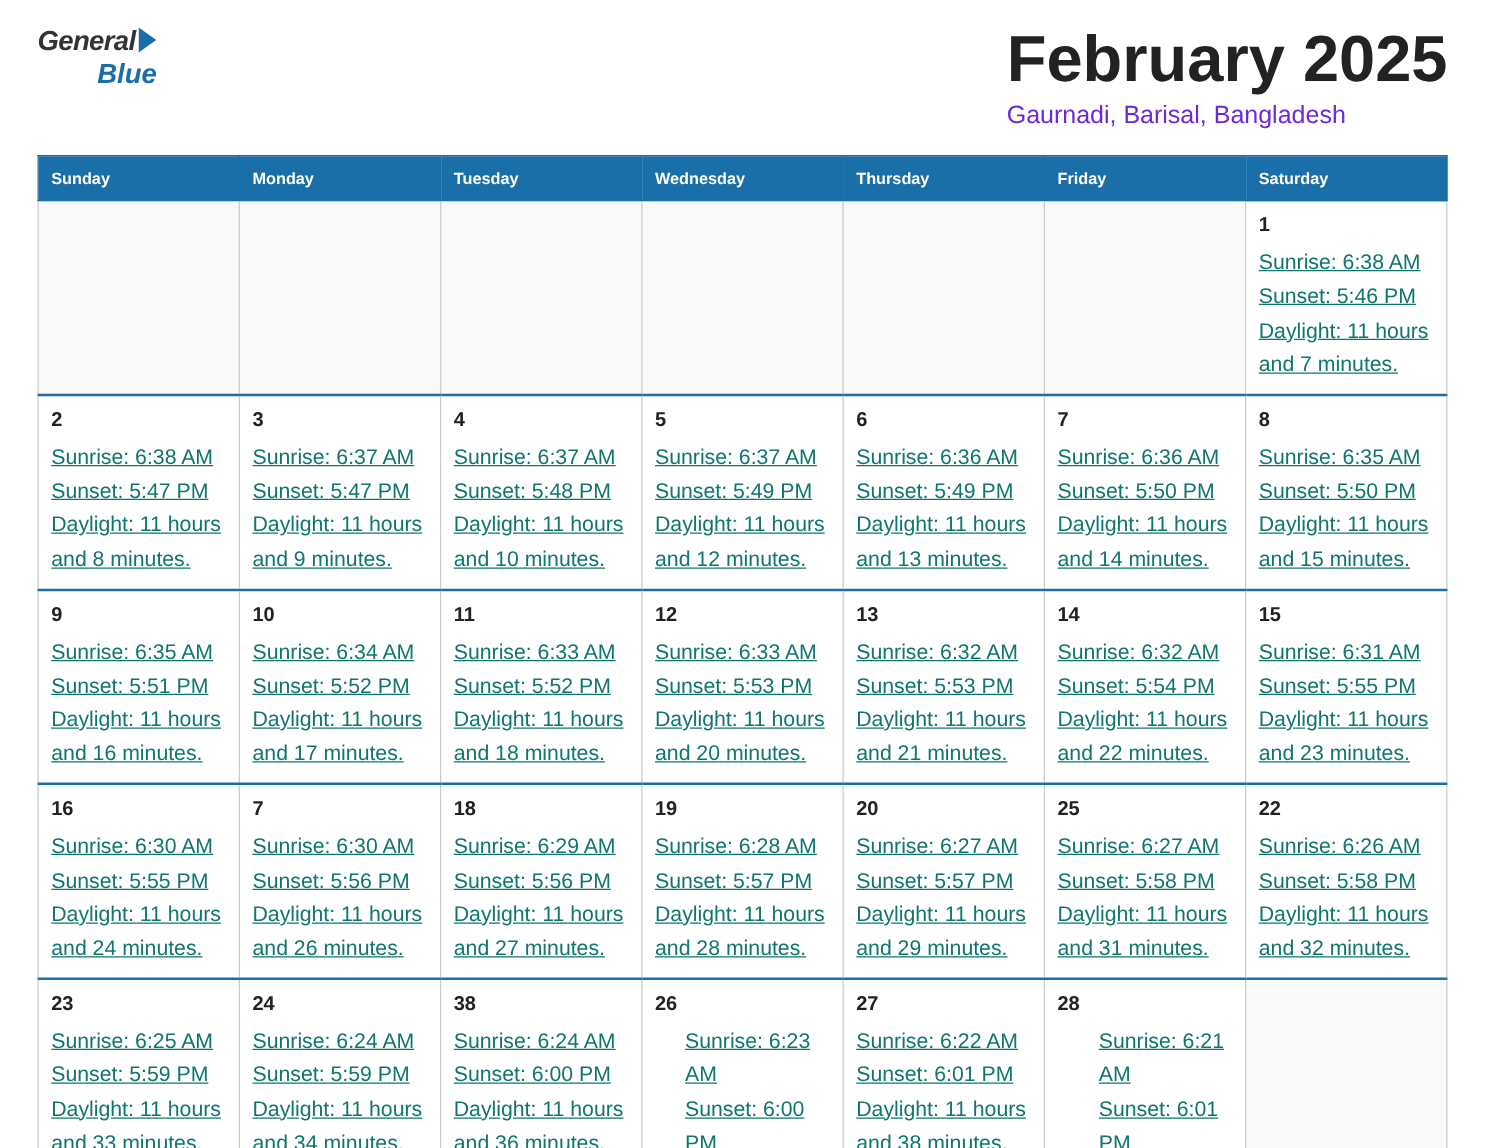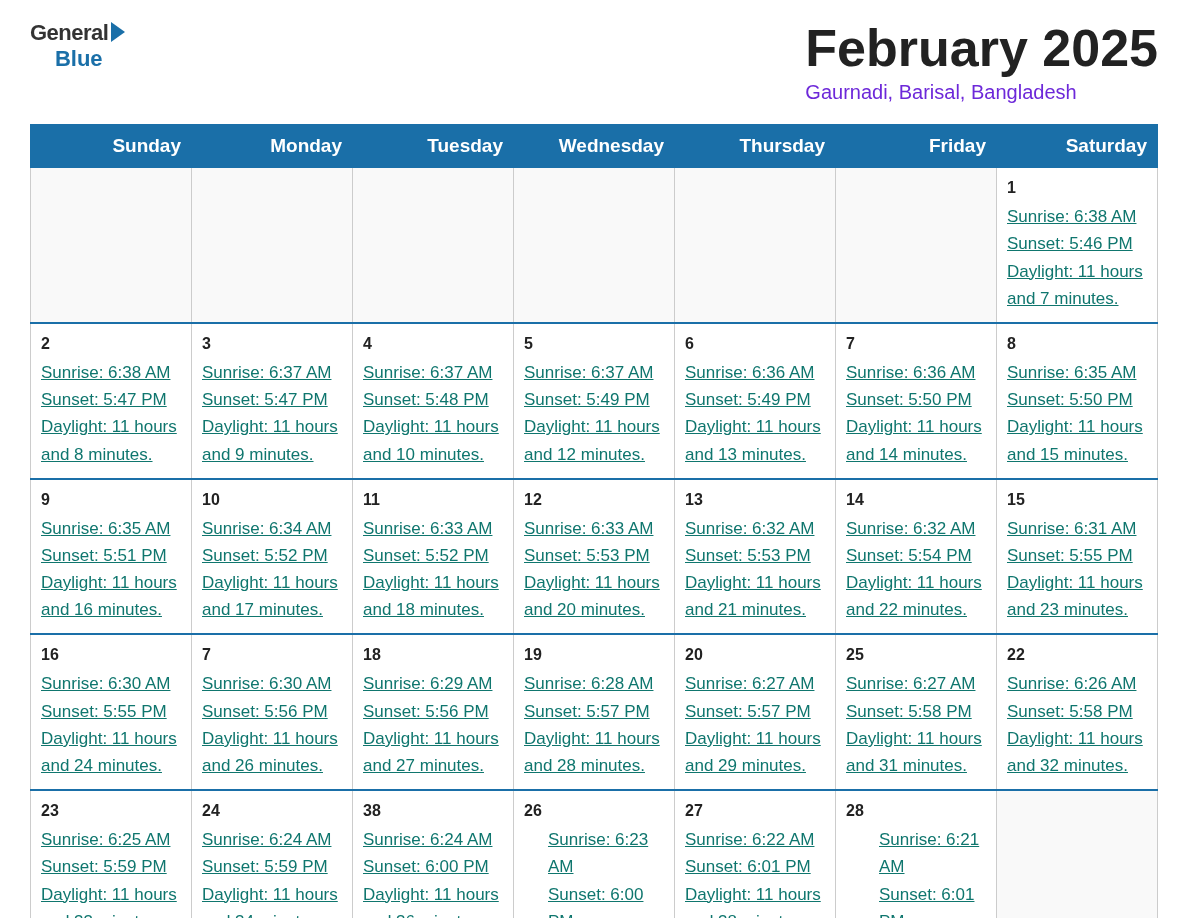--- a/index.html
+++ b/index.html
@@ -12,21 +12,22 @@
     }
     .header {
       display: flex;
       justify-content: space-between;
       align-items: flex-start;
       margin-bottom: 20px;
     }
     .logo {
       display: flex;
       flex-direction: column;
-      align-items: center;
+      align-items: flex-end;
+      font-style: italic;
     }
     .logo-top {
       display: flex;
       align-items: center;
     }
     .logo-general {
       font-size: 22px;
       font-weight: bold;
       color: #333;
       letter-spacing: -0.5px;
@@ -61,24 +62,24 @@
       margin-top: 4px;
     }
     .calendar-table {
       width: 100%;
       border-collapse: collapse;
       border: 1px solid #1a6fa8;
     }
     .calendar-table th {
       background-color: #1a6fa8;
       color: #fff;
-      font-size: 19px;
+      font-size: 13px;
       font-weight: bold;
       padding: 10px 10px;
-      text-align: right;
+      text-align: left;
       border: 1px solid #1a6fa8;
     }
     .calendar-table td {
       vertical-align: top;
       padding: 8px 10px 10px 10px;
       border: 1px solid #ccc;
       width: 14.28%;
       min-height: 110px;
       font-size: 13px;
       color: #333;

